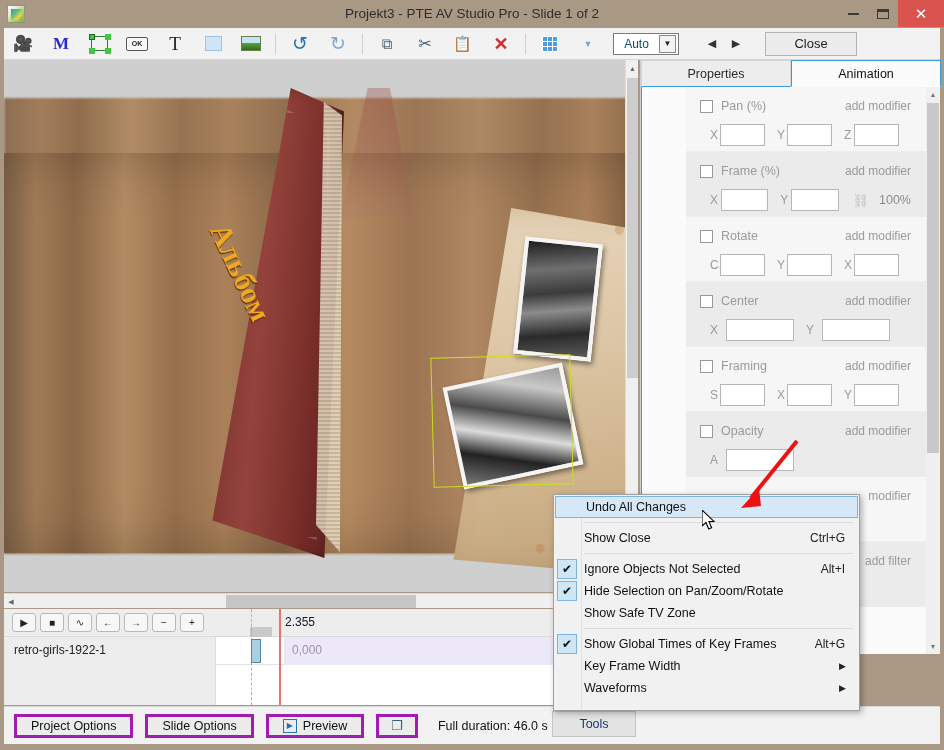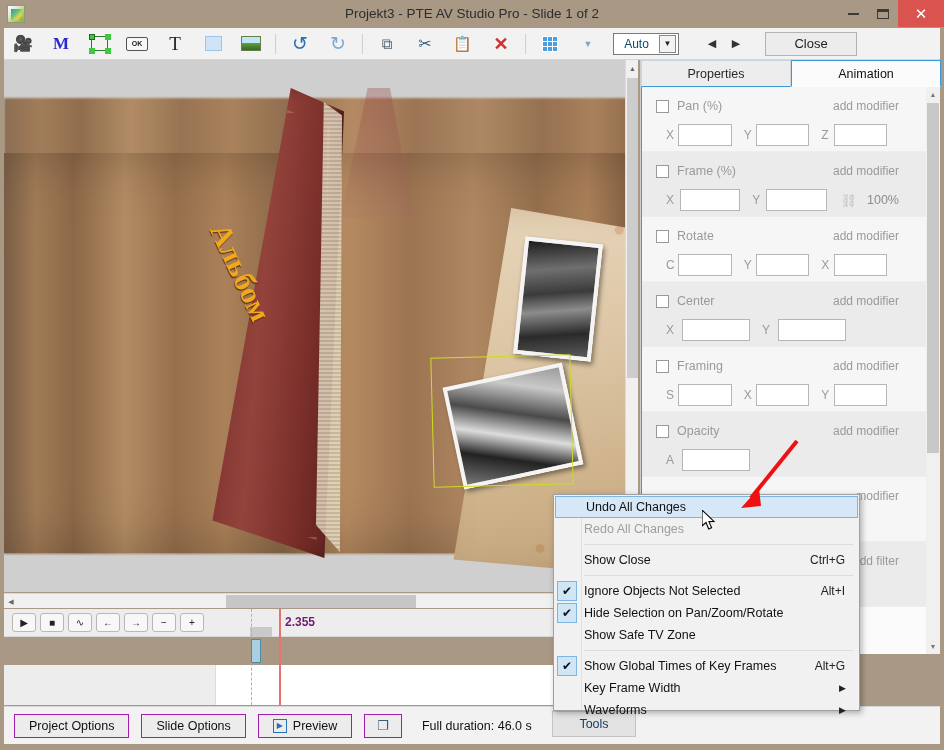--- a/index.html
+++ b/index.html
@@ -232,22 +232,23 @@
   }
   .tab.active{
     background:#fbfbfb; border:1px solid #3a9ad9; border-bottom:1px solid #fbfbfb;
     color:#111;
   }
   .anim-list{
     position:absolute; left:0; top:27px; width:286px; height:567px;
     overflow:hidden; background:#fbfbfb; border-left:1px solid #3a9ad9;
   }
   .anim-row{
-    position:relative; height:65px; padding:10px 28px 0 14px;
+    position:relative; height:65px; padding:10px 16px 0 14px;
     border-bottom:1px solid #ededed;
+    margin-left:44px;
   }
   .anim-row.alt{ background:#ebebeb; }
   .anim-row.lite{ background:#f6f6f6; }
   .row-head{ display:flex; align-items:center; height:18px; }
   .cb{
     width:13px;height:13px;border:1px solid #999;background:#fff;margin-right:8px;flex:0 0 auto;
   }
   .row-label{ font-size:12.5px; color:#9a9a9a; }
   .row-mod{
     margin-left:auto; font-size:12px; color:#9a9a9a;
@@ -288,21 +289,21 @@
     position:absolute; left:4px; top:609px; width:634px; height:28px;
     background:#ededed; border-bottom:1px solid #dadada;
     display:flex; align-items:center; padding-left:8px; gap:4px;
   }
   .tl-btn{
     width:24px;height:19px;border:1px solid #b8b8b8;border-radius:3px;background:#f7f7f7;
     display:flex;align-items:center;justify-content:center;font-size:10px;color:#222;
   }
   .tl-ruler{
     position:absolute; left:280px; top:609px; width:358px; height:28px;
-    font-size:12px; color:#701a75;font-weight:bold;
+    font-size:12px; color:#0f172a;
   }
   .tl-ruler .lbl{ position:absolute; left:5px; top:6px; }
   .tl-ruler .kfbox{
     position:absolute; left:-30px; top:18px; width:22px; height:10px; background:#c9c9c9;
   }
   .tl-track{
     position:absolute; left:4px; top:637px; width:634px; height:28px;
     background:#fff; border-bottom:1px solid #e3e3e3;
   }
   .tl-track .name{
@@ -336,21 +337,21 @@
     border-left:1px dashed #b0b0b0;
   }
 
   
   .bottom-bar{
     position:absolute; left:4px; top:706px; width:936px; height:38px;
     background:#f2f2f2; border-top:1px solid #d8d8d8;
     display:flex; align-items:center; padding-left:10px; gap:12px;
   }
   .bb-btn{
-    height:24px; border:1px solid #a21caf; background:#ececec;
+    height:24px; border:3px solid #a21caf; background:#ececec;
     display:flex; align-items:center; justify-content:center;
     font-size:12.5px; color:#111; padding:0 14px; gap:6px;
   }
   .bb-btn.icononly{ padding:0 12px; }
   .prev-ic{
     width:14px;height:14px;border:1px solid #2b6fb5;
     display:flex;align-items:center;justify-content:center;font-size:8px;color:#2b6fb5;
   }
   .dup-ic{ font-size:13px; color:#33607f; }
   .dur-text{ font-size:12.5px; color:#111; margin-left:8px; }
@@ -635,20 +636,27 @@
     <div class="tl-btn">→</div>
     <div class="tl-btn">−</div>
     <div class="tl-btn">+</div>
   </div>
 
   <div class="tl-ruler">
     <span class="kfbox"></span>
     <span class="lbl">2.355</span>
   </div>
 
+  <div class="tl-track">
+    <div class="namecol"></div>
+    <div class="name">retro-girls-1922-1</div>
+    <div class="clip">
+      <span class="t">0,000</span>
+    </div>
+  </div>
 
   <div class="tl-empty">
     <div class="namecol"></div>
   </div>
 
   <div class="tickline" style="left:279px;"></div>
   <div class="tickline" style="left:251px;"></div>
   <div class="kf-handle"></div>
   <div class="playhead"></div>
 
@@ -665,23 +673,20 @@
     <div class="dur-text">Full duration: 46.0 s</div>
   </div>
   <div class="tools-btn">Tools</div>
 
   <div class="ctx">
     <div class="ctx-gutter"></div>
 
     <div class="ctx-item sel">
       <span>Undo All Changes</span>
     </div>
-    <div class="ctx-item disabled">
-      <span>Redo All Changes</span>
-    </div>
 
     <div class="ctx-sep"></div>
 
     <div class="ctx-item">
       <span>Show Close</span>
       <span class="acc">Ctrl+G</span>
     </div>
 
     <div class="ctx-sep"></div>
 

